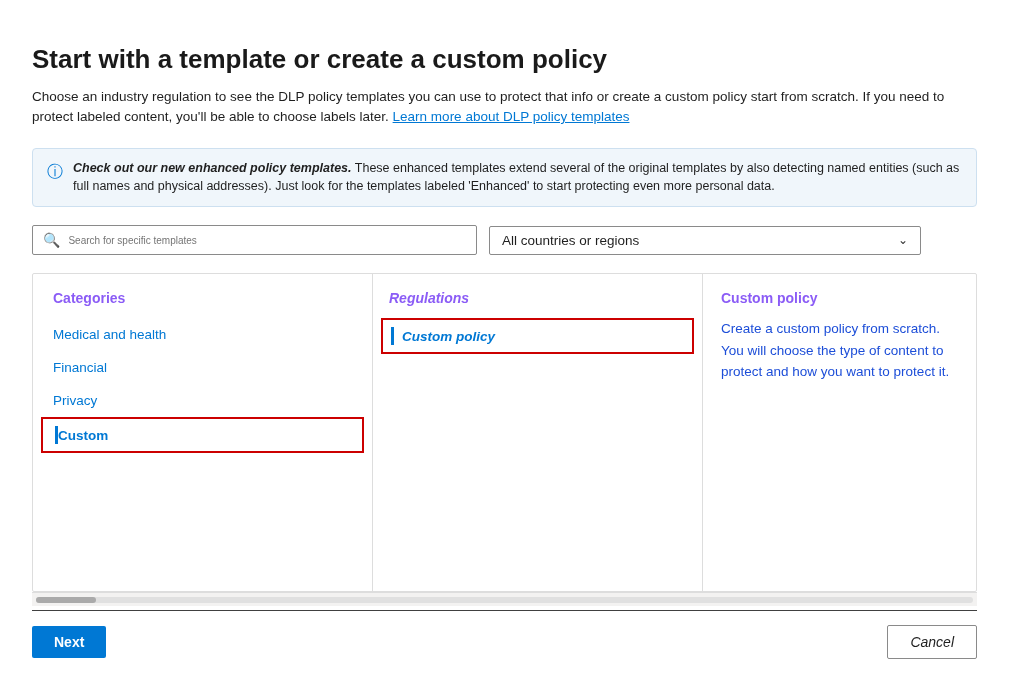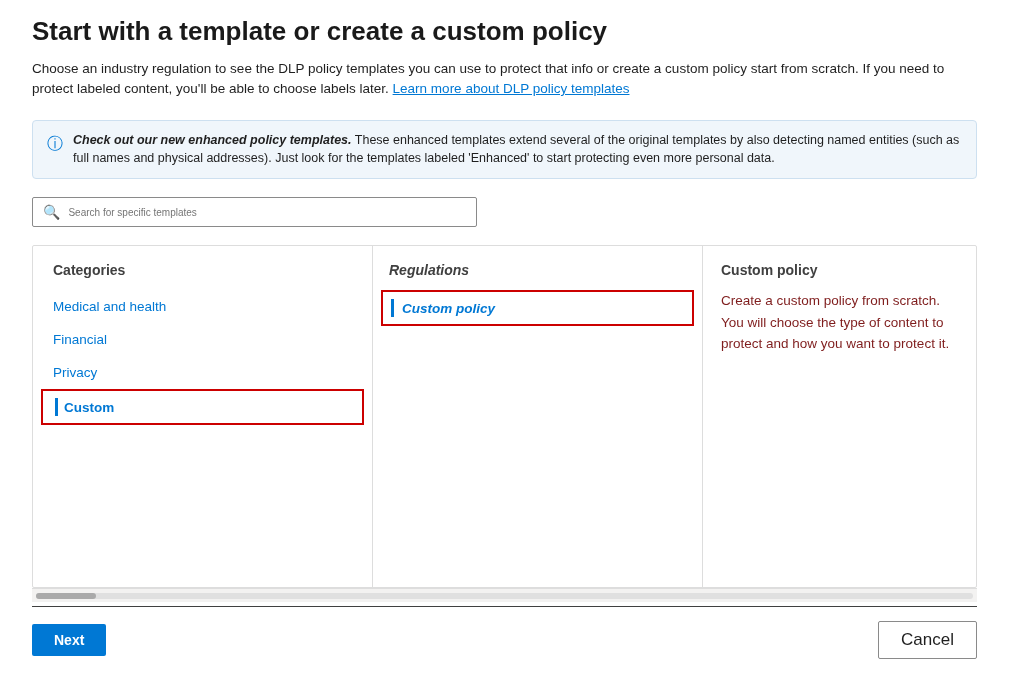--- a/index.html
+++ b/index.html
@@ -6,21 +6,21 @@
     body {
       font-family: "Segoe UI", Arial, sans-serif;
       font-size: 14px;
       color: #1f1f1f;
       background: #fff;
       width: 1009px;
       min-height: 673px;
       overflow: hidden;
     }
     .page-container {
-      padding: 16px 32px 0 32px;
+      padding: 44px 32px 0 32px;
       display: flex;
       flex-direction: column;
       height: 673px;
     }
     h1 {
       font-size: 26px;
       font-weight: 600;
       color: #1a1a1a;
       margin-bottom: 12px;
     }
@@ -126,21 +126,21 @@
       overflow-y: auto;
       font-style: italic;
     }
     .col-custom-policy {
       flex: 1;
       padding: 16px 18px;
     }
     .col-header {
       font-size: 14px;
       font-weight: 700;
-      color: #404040;
+      color: #8b5cf6;
       padding: 0 20px 12px 20px;
     }
     .col-regulations .col-header,
     .col-custom-policy .col-header {
       padding: 0 0 12px 16px;
     }
     .col-custom-policy .col-header {
       padding: 0 0 12px 0;
     }
     .category-item {
@@ -152,21 +152,20 @@
     }
     .category-item.selected {
       font-weight: 700;
       color: #0078d4;
       background: #fff;
       border: 2px solid #c00;
       margin: 0 8px;
       padding: 7px 12px;
       display: flex;
       align-items: center;
-      gap: 6px;
     }
     .category-item.selected .sel-bar {
       width: 3px;
       height: 18px;
       background: #0078d4;
       flex-shrink: 0;
     }
     .regulation-item {
       padding: 9px 16px;
       display: flex;
@@ -187,21 +186,21 @@
       background: #0078d4;
       flex-shrink: 0;
     }
     .regulation-item span {
       font-size: 13.5px;
       color: #0078d4;
       font-weight: 600;
     }
     .custom-policy-desc {
       font-size: 13.5px;
-      color: #7f1d1d;
+      color: #1d4ed8;
       line-height: 1.6;
     }
     .scrollbar-row {
       height: 14px;
       background: #f3f2f1;
       border-top: 1px solid #ddd;
       display: flex;
       align-items: center;
       padding: 0 4px;
       gap: 4px;
@@ -238,23 +237,24 @@
       font-size: 14px;
       font-weight: 600;
       border-radius: 2px;
       cursor: pointer;
     }
     .btn-cancel {
       background: #fff;
       color: #1f1f1f;
       border: 1px solid #8a8a8a;
       padding: 8px 22px;
-      font-size: 17px;
-      border-radius: 2px;
-      cursor: pointer;
+      font-size: 14px;
+      border-radius: 2px;
+      cursor: pointer;
+      font-style: italic;
     }
   </style>
 </head>
 <body>
 
 <div class="page-container">
   <h1>Start with a template or create a custom policy</h1>
 
   <p class="description">
     <span>Choose an industry regulation to see the DLP policy templates you can use to protect that info or create a custom policy start from scratch. If you need to protect labeled content, you'll be able to choose labels later.</span>
@@ -266,20 +266,24 @@
     <div>
       <strong>Check out our new enhanced policy templates.</strong>
       <span> These enhanced templates extend several of the original templates by also detecting named entities (such as full names and physical addresses). Just look for the templates labeled 'Enhanced' to start protecting even more personal data.</span>
     </div>
   </div>
 
   <div class="search-filter-row">
     <div class="search-box">
       <span class="search-icon-char">🔍</span>
       <input type="text" placeholder="Search for specific templates" style="">
+    </div>
+    <div class="region-dropdown">
+      <span>All countries or regions</span>
+      <span class="chevron">⌄</span>
     </div>
   </div>
 
   <div class="three-col">
 
     <div class="col-categories">
       <div class="col-header">Categories</div>
       <div class="category-item">Medical and health</div>
       <div class="category-item">Financial</div>
       <div class="category-item">Privacy</div>

